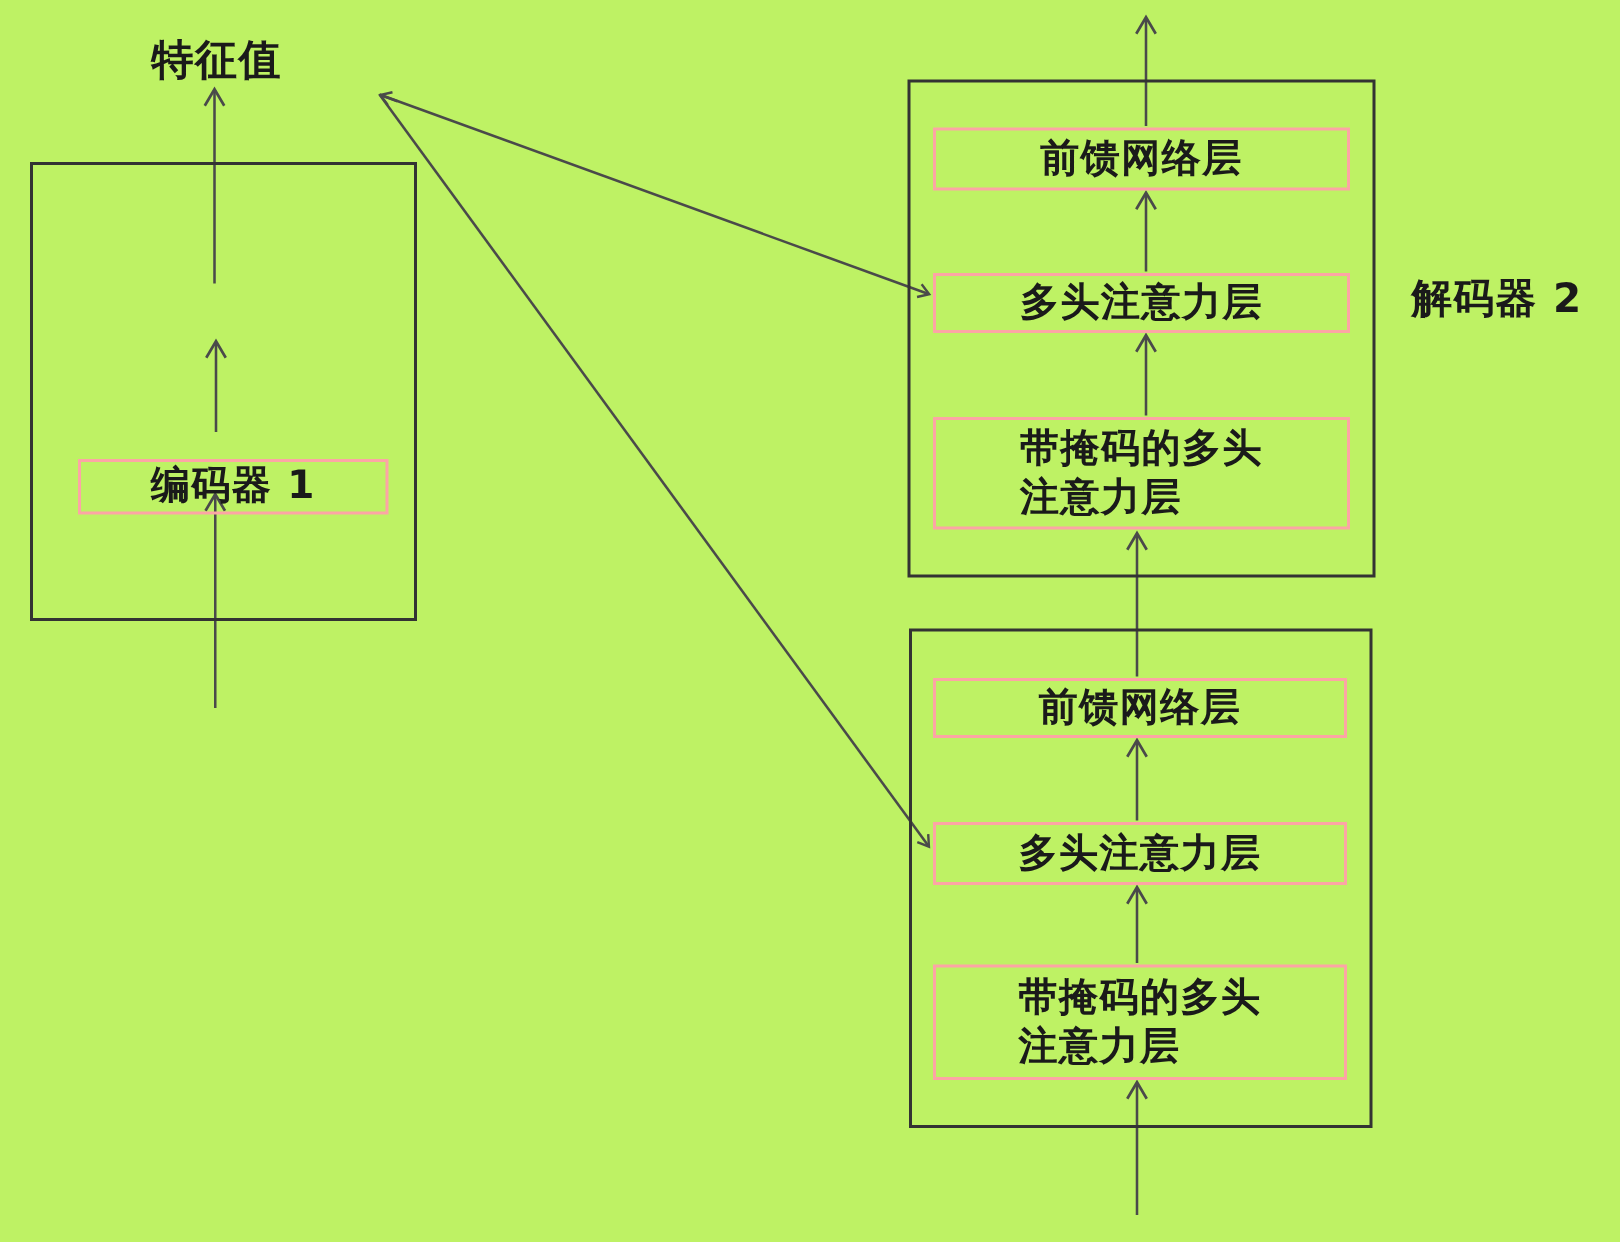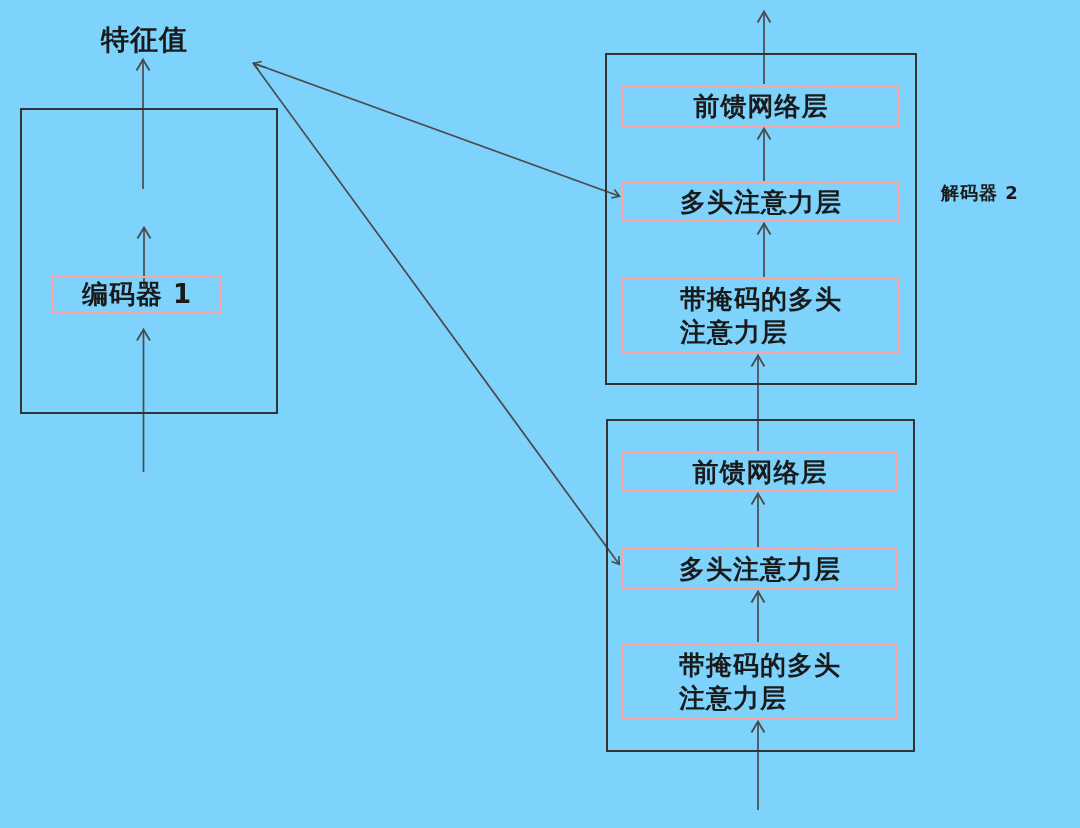--- a/index.html
+++ b/index.html
@@ -1,20 +1,20 @@
 <!DOCTYPE html>
 <html><head>
 <meta charset="utf-8">
 <style>
   html, body { margin: 0; padding: 0; background: #ffffff; }
   .canvas {
     position: relative;
     width: 1080px;
     height: 828px;
-    background: #7dd3fc;
+    background: #bef264;
     font-family: "DejaVu Sans", "Liberation Sans", sans-serif;
     color: #1a1a1a;
     overflow: hidden;
   }
   .canvas svg.wires {
     position: absolute;
     left: 0; top: 0;
     width: 1080px; height: 828px;
   }
   .box {
@@ -29,30 +29,30 @@
   .box.outer { border-color: #333333; }
   .box.inner {
     font-size: 26px;
     font-weight: 600;
     letter-spacing: 1px;
     line-height: 1.25;
     white-space: pre-line;
   }
   .lbl {
     position: absolute;
-    font-size: 18px;
+    font-size: 27px;
     font-weight: 600;
     letter-spacing: 1px;
     white-space: nowrap;
   }
 
   
   .enc-outer  { left: 20px;  top: 108px; width: 258px; height: 306px; }
   .enc2       { left: 52px;  top: 190px; width: 185px; height: 36px; }
-  .enc1       { left: 52px;  top: 276px; width: 170px; height: 37px; }
+  .enc1       { left: 52px;  top: 306px; width: 207px; height: 37px; }
   .feature    { left: 101px; top: 21px;  font-size: 28px; }
 
   
   .dec2-outer  { left: 605px; top: 53px;  width: 312px; height: 332px; }
   .dec2-ffn    { left: 622px; top: 85px;  width: 278px; height: 42px; }
   .dec2-mha    { left: 622px; top: 182px; width: 278px; height: 40px; }
   .dec2-masked { left: 622px; top: 278px; width: 278px; height: 75px; }
   .dec2-label  { left: 941px; top: 181px; }
 
   

